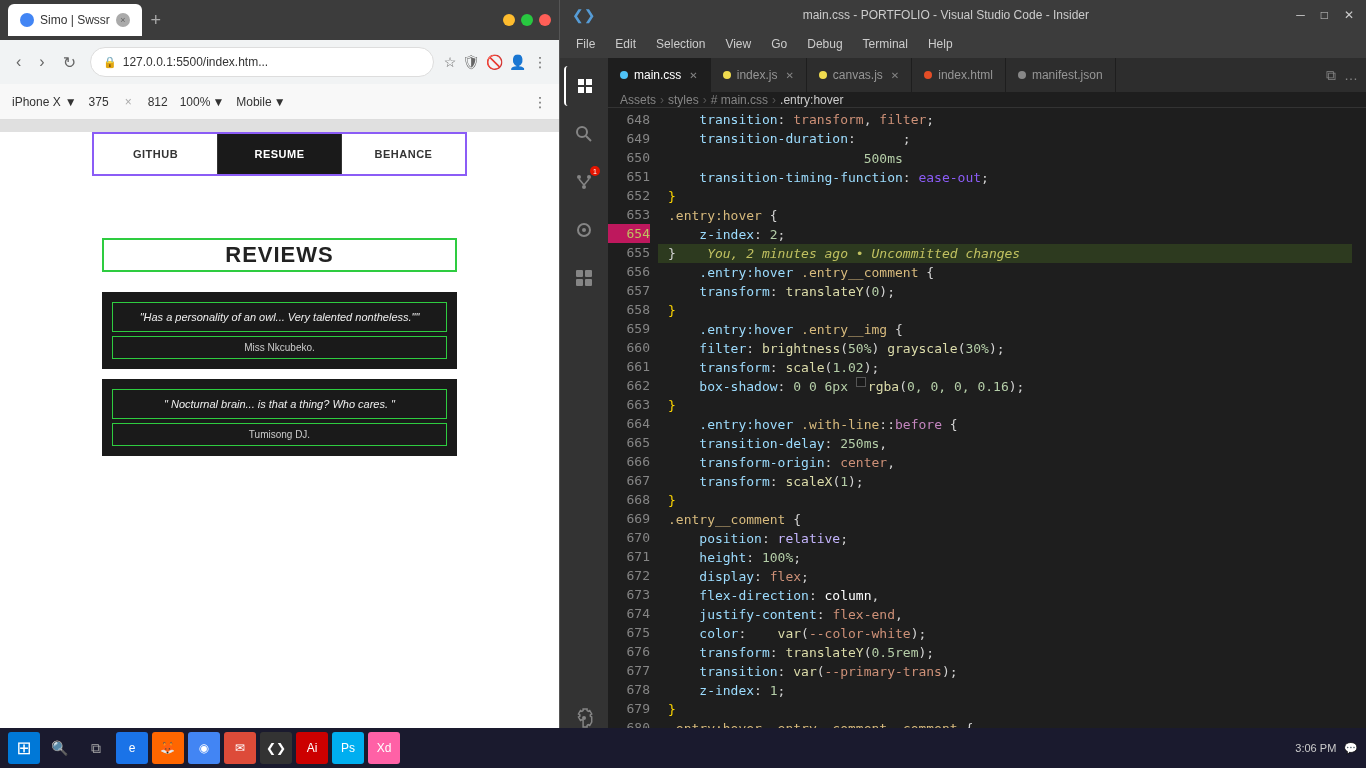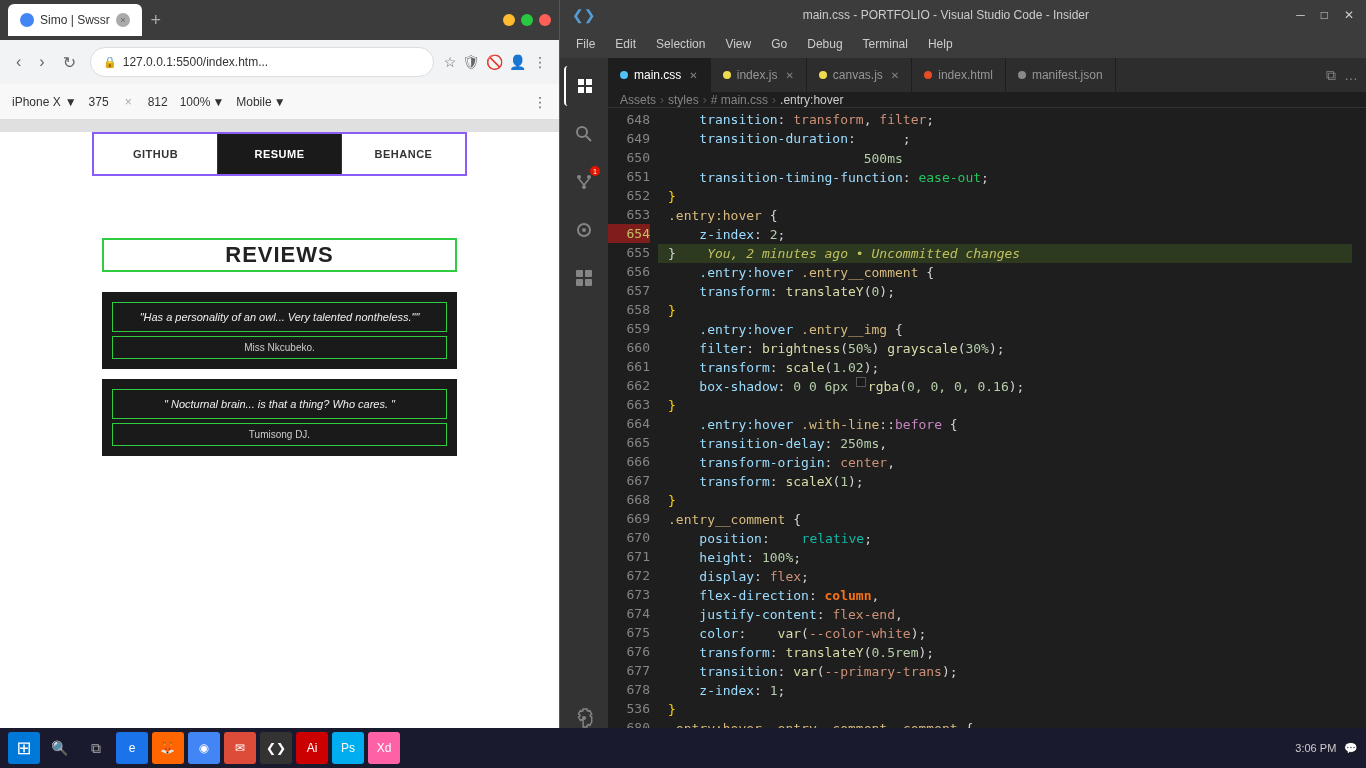--- a/index.html
+++ b/index.html
@@ -649,21 +649,21 @@
       </div>
 
       <div class="code-editor">
         <div class="line-numbers">
           <div>648</div>
             <div>649</div>
             <div>650</div>
             <div>651</div>
           <div>652</div>
             <div>653</div>
-            <div style="background:#7f1d1d;color:#c0c060;">654</div>
+            <div style="background:#be185d;color:#c0c060;">654</div>
           <div>655</div>
             <div>656</div>
             <div>657</div>
           <div>658</div>
             <div>659</div>
             <div>660</div>
             <div>661</div>
           <div>662</div>
             <div>663</div>
             <div>664</div>
@@ -674,50 +674,50 @@
             <div>669</div>
           <div>670</div>
             <div>671</div>
             <div>672</div>
             <div>673</div>
           <div>674</div>
             <div>675</div>
             <div>676</div>
             <div>677</div>
           <div>678</div>
-            <div>536</div>
+            <div>679</div>
             <div>680</div>
 
         </div>
         <div class="code-content">
           <div class="code-line"><span style="color:#9cdcfe;">    transition</span><span style="color:#d4d4d4;">: </span><span style="color:#ce9178;">transform</span><span style="color:#d4d4d4;">, </span><span style="color:#ce9178;">filter</span><span style="color:#d4d4d4;">;</span></div>
           <div class="code-line"><span style="color:#9cdcfe;">    transition-duration</span><span style="color:#d4d4d4;">: </span><span style="color:#b5cea8;margin-top:20px;">500ms</span><span style="color:#d4d4d4;">;</span></div>
-          <div class="code-line"><span style="color:#9cdcfe;">    transition-timing-function</span><span style="color:#d4d4d4;">: </span><span style="color:#22c55e;">ease-out</span><span style="color:#d4d4d4;">;</span></div>
+          <div class="code-line"><span style="color:#9cdcfe;">    transition-timing-function</span><span style="color:#d4d4d4;">: </span><span style="color:#8b5cf6;">ease-out</span><span style="color:#d4d4d4;">;</span></div>
           <div class="code-line"><span style="color:#ffd700;">}</span></div>
           <div class="code-line"><span style="color:#d7ba7d;">.entry:hover</span><span style="color:#d4d4d4;"> {</span></div>
           <div class="code-line"><span style="color:#9cdcfe;">    z-index</span><span style="color:#d4d4d4;">: </span><span style="color:#b5cea8;">2</span><span style="color:#d4d4d4;">;</span></div>
           <div class="code-line git-highlight"><span style="color:#d4d4d4;">}</span><span style="color:#c0c060;font-style:italic;">    You, 2 minutes ago • Uncommitted changes</span></div>
           <div class="code-line"><span style="color:#9cdcfe;">    .entry:hover </span><span style="color:#d7ba7d;">.entry__comment</span><span style="color:#d4d4d4;"> {</span></div>
           <div class="code-line"><span style="color:#9cdcfe;">    transform</span><span style="color:#d4d4d4;">: </span><span style="color:#dcdcaa;">translateY</span><span style="color:#d4d4d4;">(</span><span style="color:#b5cea8;">0</span><span style="color:#d4d4d4;">);</span></div>
           <div class="code-line"><span style="color:#ffd700;">}</span></div>
           <div class="code-line"><span style="color:#9cdcfe;">    .entry:hover </span><span style="color:#d7ba7d;">.entry__img</span><span style="color:#d4d4d4;"> {</span></div>
           <div class="code-line"><span style="color:#9cdcfe;">    filter</span><span style="color:#d4d4d4;">: </span><span style="color:#dcdcaa;">brightness</span><span style="color:#d4d4d4;">(</span><span style="color:#b5cea8;">50%</span><span style="color:#d4d4d4;">) </span><span style="color:#dcdcaa;">grayscale</span><span style="color:#d4d4d4;">(</span><span style="color:#b5cea8;">30%</span><span style="color:#d4d4d4;">);</span></div>
           <div class="code-line"><span style="color:#9cdcfe;">    transform</span><span style="color:#d4d4d4;">: </span><span style="color:#dcdcaa;">scale</span><span style="color:#d4d4d4;">(</span><span style="color:#b5cea8;">1.02</span><span style="color:#d4d4d4;">);</span></div>
           <div class="code-line"><span style="color:#9cdcfe;">    box-shadow</span><span style="color:#d4d4d4;">: </span><span style="color:#b5cea8;">0 0 6px</span><span style="color:#d4d4d4;"> </span><span class="color-swatch"></span><span style="color:#dcdcaa;">rgba</span><span style="color:#d4d4d4;">(</span><span style="color:#b5cea8;">0, 0, 0, 0.16</span><span style="color:#d4d4d4;">);</span></div>
           <div class="code-line"><span style="color:#ffd700;">}</span></div>
           <div class="code-line"><span style="color:#9cdcfe;">    .entry:hover </span><span style="color:#d7ba7d;">.with-line</span><span style="color:#d4d4d4;">::</span><span style="color:#c586c0;">before</span><span style="color:#d4d4d4;"> {</span></div>
           <div class="code-line"><span style="color:#9cdcfe;">    transition-delay</span><span style="color:#d4d4d4;">: </span><span style="color:#b5cea8;">250ms</span><span style="color:#d4d4d4;">,</span></div>
           <div class="code-line"><span style="color:#9cdcfe;">    transform-origin</span><span style="color:#d4d4d4;">: </span><span style="color:#ce9178;">center</span><span style="color:#d4d4d4;">,</span></div>
           <div class="code-line"><span style="color:#9cdcfe;">    transform</span><span style="color:#d4d4d4;">: </span><span style="color:#dcdcaa;">scaleX</span><span style="color:#d4d4d4;">(</span><span style="color:#b5cea8;">1</span><span style="color:#d4d4d4;">);</span></div>
           <div class="code-line"><span style="color:#ffd700;">}</span></div>
           <div class="code-line"><span style="color:#d7ba7d;">.entry__comment</span><span style="color:#d4d4d4;"> {</span></div>
-          <div class="code-line"><span style="color:#9cdcfe;">    position</span><span style="color:#d4d4d4;">: </span><span style="color:#14b8a6;margin-left:24px;">relative</span><span style="color:#d4d4d4;">;</span></div>
+          <div class="code-line"><span style="color:#9cdcfe;">    position</span><span style="color:#d4d4d4;">: </span><span style="color:#c4b5fd;">relative</span><span style="color:#d4d4d4;">;</span></div>
           <div class="code-line"><span style="color:#9cdcfe;">    height</span><span style="color:#d4d4d4;">: </span><span style="color:#b5cea8;">100%</span><span style="color:#d4d4d4;">;</span></div>
           <div class="code-line"><span style="color:#9cdcfe;">    display</span><span style="color:#d4d4d4;">: </span><span style="color:#ce9178;">flex</span><span style="color:#d4d4d4;">;</span></div>
-          <div class="code-line"><span style="color:#9cdcfe;">    flex-direction</span><span style="color:#d4d4d4;">: </span><span style="color:#f97316;font-weight:bold;">column</span><span style="color:#d4d4d4;">,</span></div>
+          <div class="code-line"><span style="color:#9cdcfe;">    flex-direction</span><span style="color:#d4d4d4;">: </span><span style="color:#ffffff;">column</span><span style="color:#d4d4d4;">,</span></div>
           <div class="code-line"><span style="color:#9cdcfe;">    justify-content</span><span style="color:#d4d4d4;">: </span><span style="color:#ce9178;">flex-end</span><span style="color:#d4d4d4;">,</span></div>
           <div class="code-line"><span style="color:#9cdcfe;">    color</span><span style="color:#d4d4d4;">:    </span><span style="color:#dcdcaa;">var</span><span style="color:#d4d4d4;">(</span><span style="color:#ce9178;">--color-white</span><span style="color:#d4d4d4;">);</span></div>
           <div class="code-line"><span style="color:#9cdcfe;">    transform</span><span style="color:#d4d4d4;">: </span><span style="color:#dcdcaa;">translateY</span><span style="color:#d4d4d4;">(</span><span style="color:#b5cea8;">0.5rem</span><span style="color:#d4d4d4;">);</span></div>
           <div class="code-line"><span style="color:#9cdcfe;">    transition</span><span style="color:#d4d4d4;">: </span><span style="color:#dcdcaa;">var</span><span style="color:#d4d4d4;">(</span><span style="color:#ce9178;">--primary-trans</span><span style="color:#d4d4d4;">);</span></div>
           <div class="code-line"><span style="color:#9cdcfe;">    z-index</span><span style="color:#d4d4d4;">: </span><span style="color:#b5cea8;">1</span><span style="color:#d4d4d4;">;</span></div>
           <div class="code-line"><span style="color:#ffd700;">}</span></div>
           <div class="code-line"><span style="color:#d7ba7d;">.entry:hover .entry__comment .comment</span><span style="color:#d4d4d4;"> {</span></div>
           <div class="code-line"><span style="color:#9cdcfe;">    opacity</span><span style="color:#d4d4d4;">: </span><span style="color:#b5cea8;">1</span><span style="color:#d4d4d4;">;</span></div>
 
         </div>

